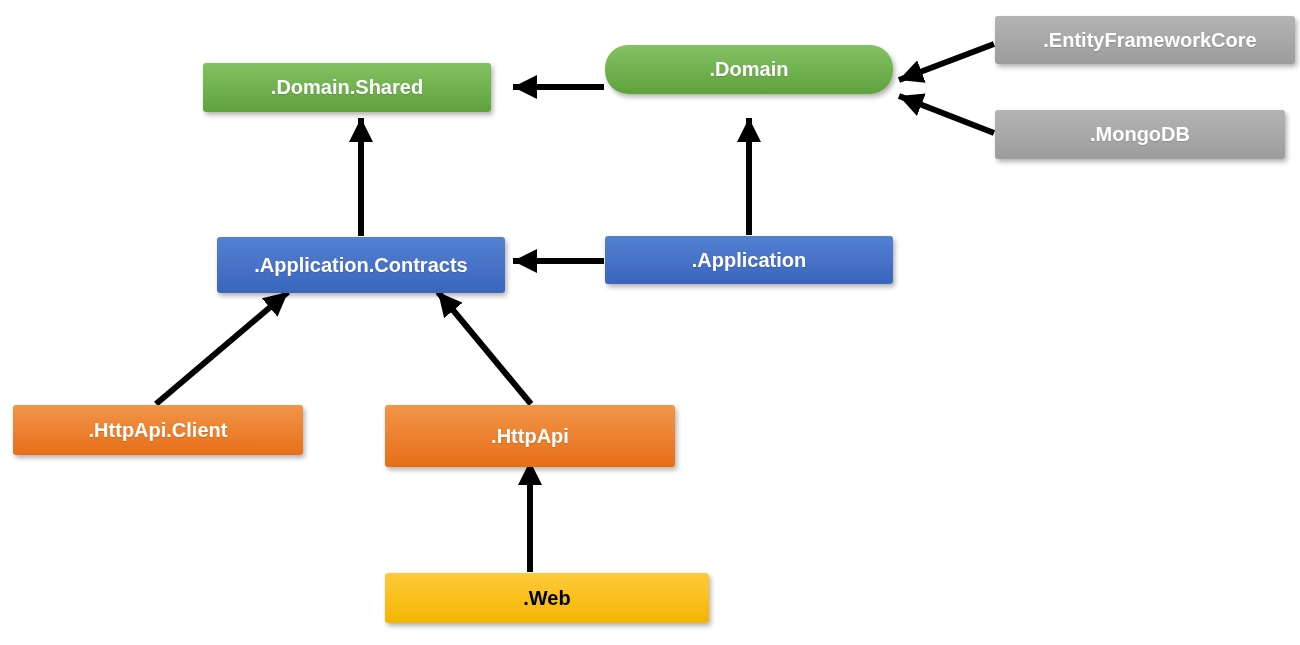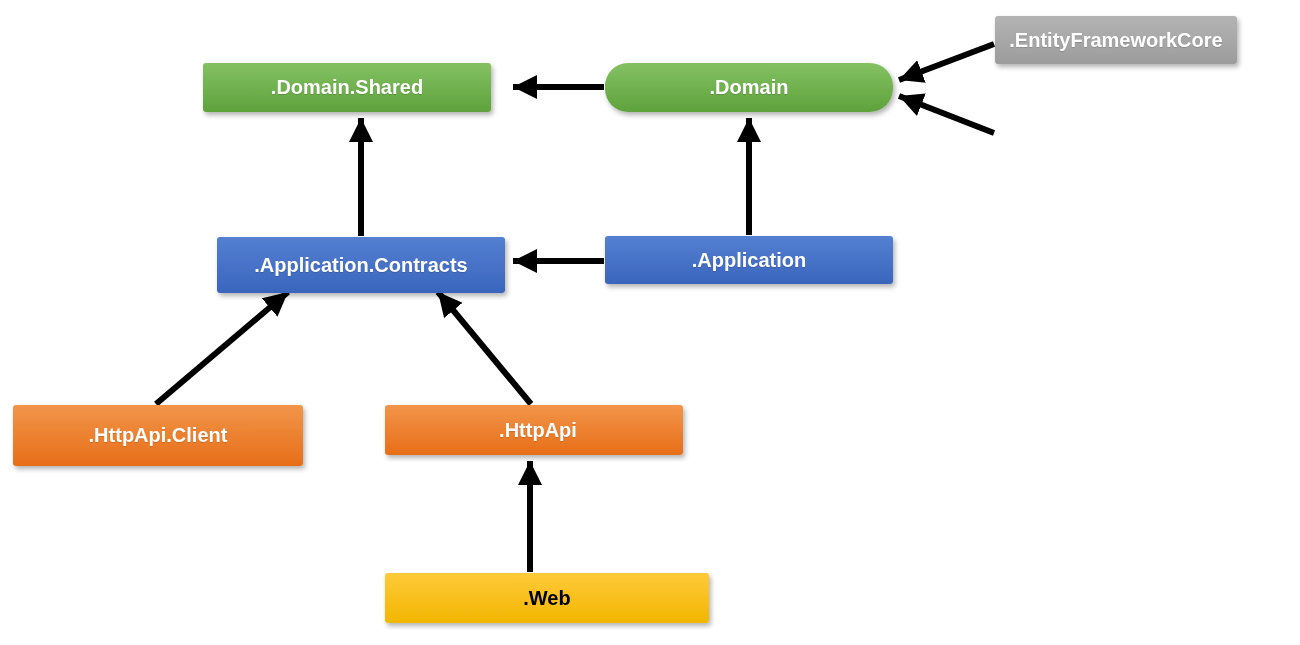--- a/index.html
+++ b/index.html
@@ -38,27 +38,27 @@
   .node.blue   { background: linear-gradient(180deg, #5480d2 0%, #3a65bd 100%); }
   .node.gray   { background: linear-gradient(180deg, #b4b4b4 0%, #9c9c9c 100%); }
   .node.orange { background: linear-gradient(180deg, #f2954a 0%, #e76e17 100%); }
   .node.yellow {
     background: linear-gradient(180deg, #ffca3a 0%, #f2b600 100%);
     color: #000000;
     text-shadow: none;
   }
 
   .n-domain-shared      { left: 203px; top: 63px;  width: 288px; height: 49px; }
-  .n-domain             { left: 605px; top: 63px;  width: 288px; height: 49px; border-radius: 23px; }
-  .n-efcore             { left: 995px; top: 16px;  width: 242px; height: 48px; }
+  .n-domain             { left: 605px; top: 45px;  width: 288px; height: 49px; border-radius: 23px; }
+  .n-efcore             { left: 995px; top: 16px;  width: 290px; height: 48px; padding-left: 10px; }
   .n-mongodb            { left: 995px; top: 110px; width: 290px; height: 49px; }
   .n-app-contracts      { left: 217px; top: 237px; width: 288px; height: 56px; }
   .n-application        { left: 605px; top: 236px; width: 288px; height: 48px; text-align: right; }
-  .n-httpapi-client     { left: 13px;  top: 405px; width: 290px; height: 61px; }
-  .n-httpapi            { left: 385px; top: 405px; width: 290px; height: 50px; padding-left: 8px; }
+  .n-httpapi-client     { left: 13px;  top: 405px; width: 290px; height: 50px; }
+  .n-httpapi            { left: 385px; top: 405px; width: 290px; height: 62px; }
   .n-web                { left: 385px; top: 573px; width: 324px; height: 50px; }
 </style>
 </head>
 <body>
 
 <div class="canvas">
 
   <svg class="arrows" viewBox="0 0 1300 645" xmlns="http://www.w3.org/2000/svg">
     <defs>
       <marker id="arrowhead" viewBox="0 0 10 10" refX="10" refY="5" markerWidth="4" markerHeight="4" orient="auto-start-reverse">
@@ -90,20 +90,23 @@
   </div>
 
   <div class="node green n-domain">
     <span>.Domain</span>
   </div>
 
   <div class="node gray n-efcore">
     <span>.EntityFrameworkCore</span>
   </div>
 
+  <div class="node gray n-mongodb">
+    <span>.MongoDB</span>
+  </div>
 
   <div class="node blue n-app-contracts">
     <span>.Application.Contracts</span>
   </div>
 
   <div class="node blue n-application">
     <span>.Application</span>
   </div>
 
   <div class="node orange n-httpapi-client">

